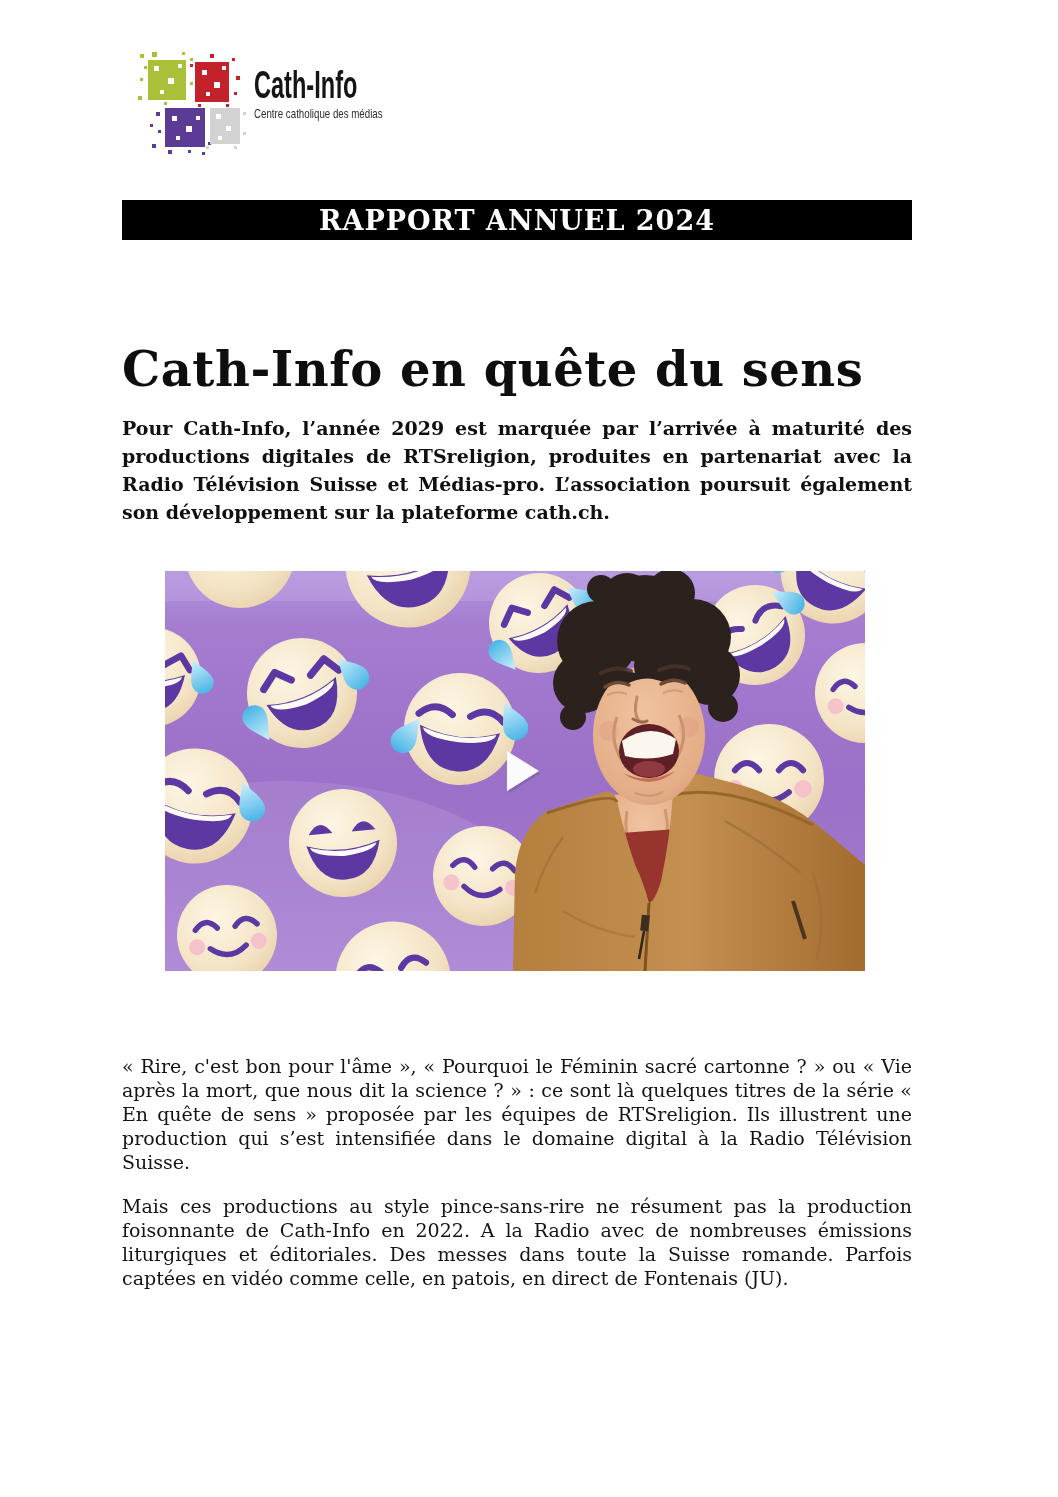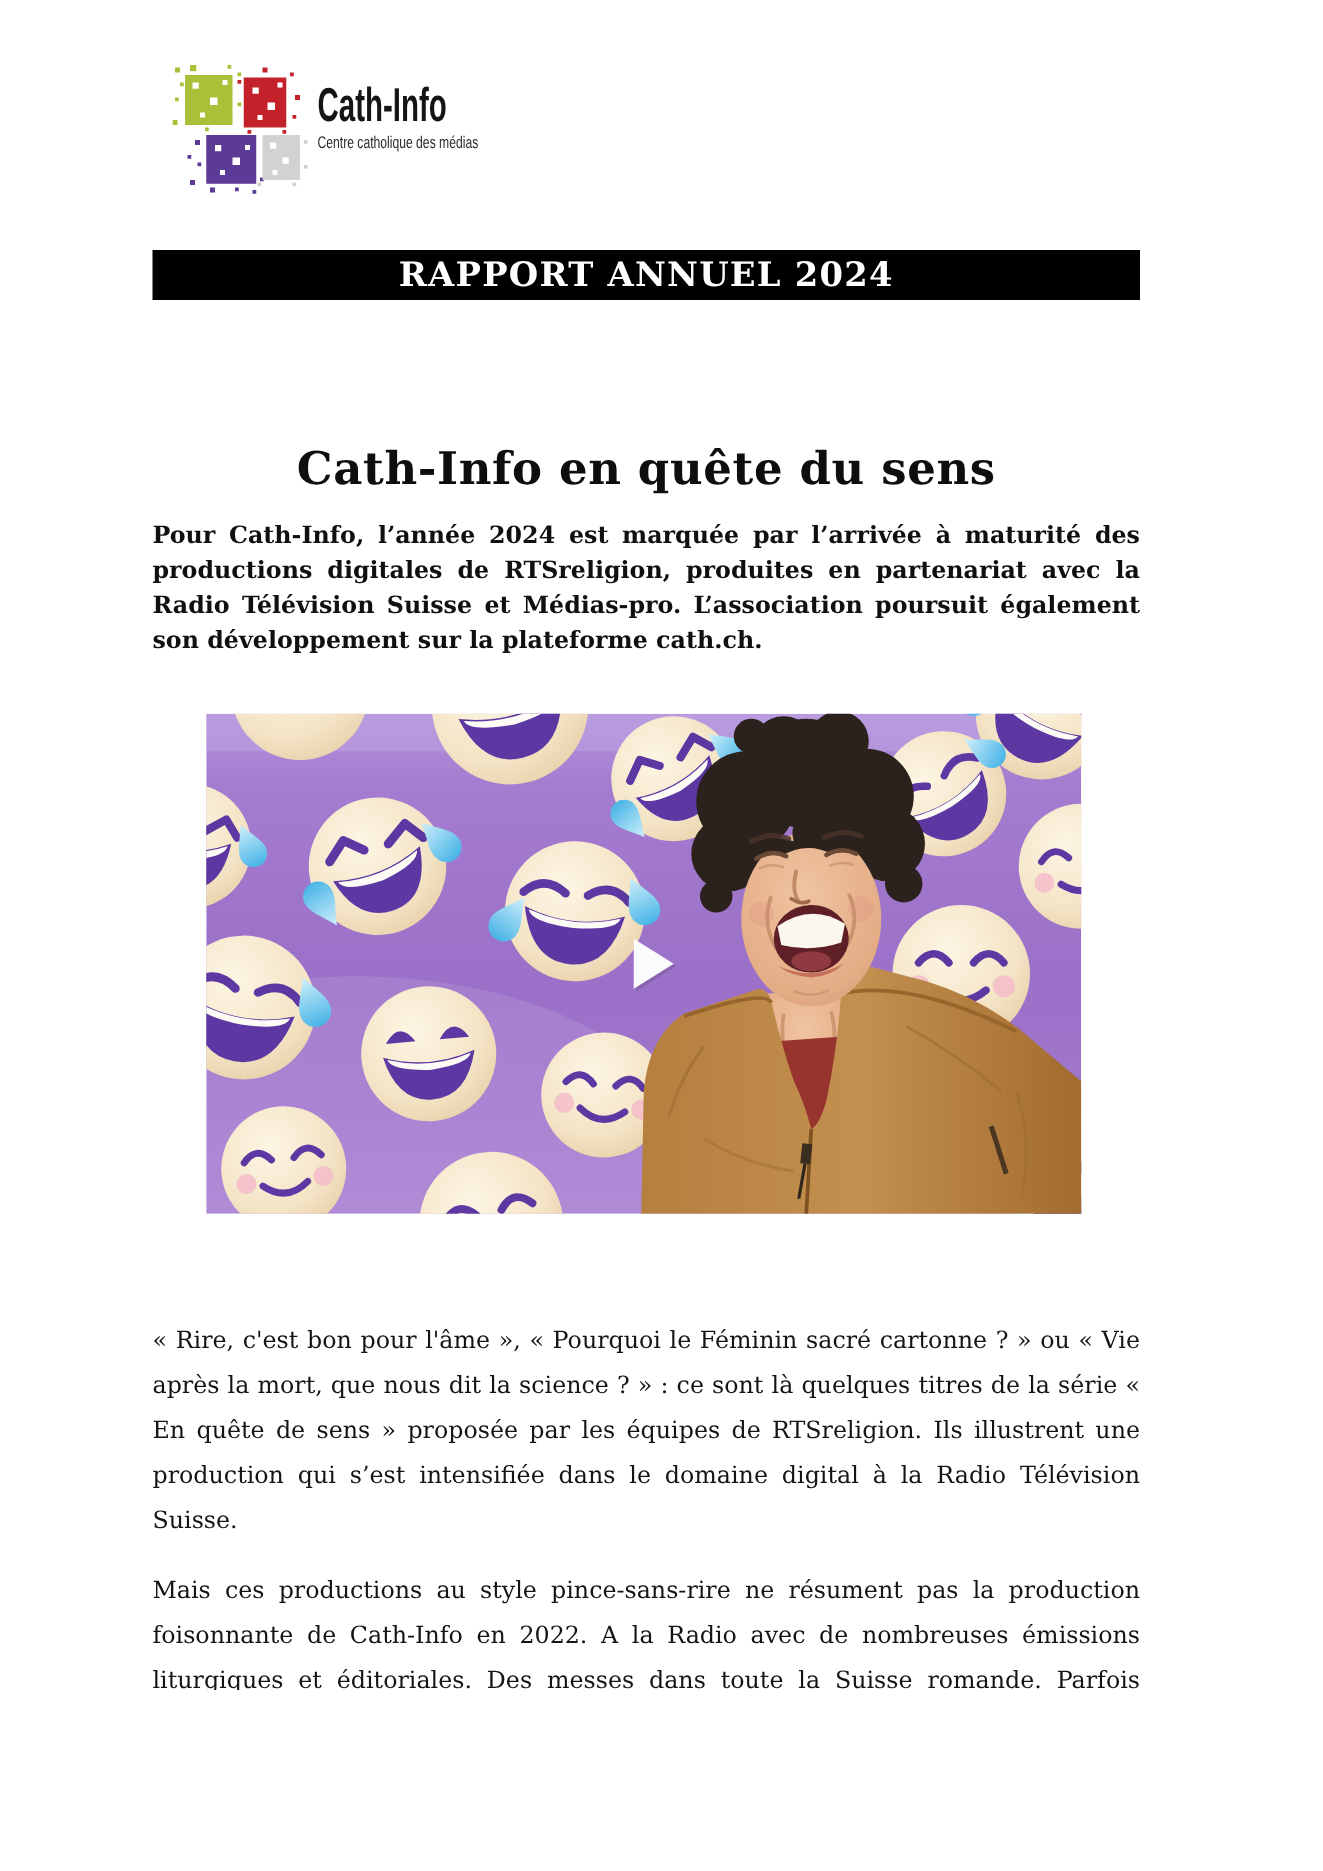--- a/index.html
+++ b/index.html
@@ -30,22 +30,22 @@
   .banner{
     position:absolute;left:122px;top:200px;width:790px;height:40px;
     background:#000000;color:#ffffff;
     display:flex;align-items:center;justify-content:center;
   }
   .banner span{
     font-weight:700;font-size:27px;letter-spacing:1px;
   }
   
   .title{
-    position:absolute;left:122px;top:354px;width:790px;margin:0;
-    text-align:center;font-size:36px;font-weight:700;color:#0e0e0e;
+    position:absolute;left:122px;top:341px;width:790px;margin:0;
+    text-align:left;font-size:48px;font-weight:700;color:#0e0e0e;
     letter-spacing:0.5px;
   }
   .lead{
     position:absolute;left:122px;top:414px;width:790px;margin:0;
     font-size:19px;font-weight:700;line-height:28px;color:#101010;
     text-align:justify;
   }
   .figure{
     position:absolute;left:165px;top:571px;width:700px;height:400px;
     margin:0;padding:0;cursor:pointer;
@@ -56,21 +56,21 @@
     text-align:center;
     font-family:"Liberation Sans", sans-serif;
     font-style:italic;font-size:17px;color:#3b4046;
   }
   .caption span{display:inline-block;transform:scaleX(0.93);transform-origin:center top;}
   .bodycopy{
     position:absolute;left:122px;top:1054px;width:790px;
   }
   .bodycopy p{
     margin:0 0 20px 0;
-    font-size:19px;line-height:36px;color:#141414;text-align:justify;
+    font-size:19px;line-height:24px;color:#141414;text-align:justify;
   }
   
   .footer-rule{
     position:absolute;left:122px;top:1368px;width:790px;height:3px;
     background:#3f3f3f;
   }
   .page-number{
     position:absolute;left:122px;top:1380px;width:790px;
     text-align:center;
     font-family:"Liberation Sans", sans-serif;
@@ -152,21 +152,21 @@
       <div class="logo-name">Cath-Info</div><br>
       <div class="logo-tagline">Centre catholique des médias</div>
     </div>
   </header>
 
   <div class="banner">
     <span>RAPPORT ANNUEL 2024</span>
   </div>
 
   <h1 class="title">Cath-Info en quête du sens</h1>
-  <p class="lead">Pour Cath-Info, l’année 2024 est marquée par l’arrivée à maturité des productions digitales de RTSreligion, produites en partenariat avec la Radio Télévision Suisse et Médias-pro. L’association poursuit également son développement sur la plateforme cath.ch.</p>
+  <p class="lead">Pour Cath-Info, l’année 2029 est marquée par l’arrivée à maturité des productions digitales de RTSreligion, produites en partenariat avec la Radio Télévision Suisse et Médias-pro. L’association poursuit également son développement sur la plateforme cath.ch.</p>
 
   <figure class="figure" role="img" aria-label="Vignette vidéo : la journaliste Marie Destraz rit aux éclats devant un fond violet parsemé d’émojis rieurs">
     <svg viewBox="0 0 700 400" width="700" height="400">
       <defs>
         <linearGradient id="bgG" x1="0" y1="0" x2="0" y2="1">
           <stop offset="0" stop-color="#b394dc"></stop>
           <stop offset="0.14" stop-color="#a47cd0"></stop>
           <stop offset="0.55" stop-color="#9b70c8"></stop>
           <stop offset="1" stop-color="#a77ed2"></stop>
         </linearGradient>

